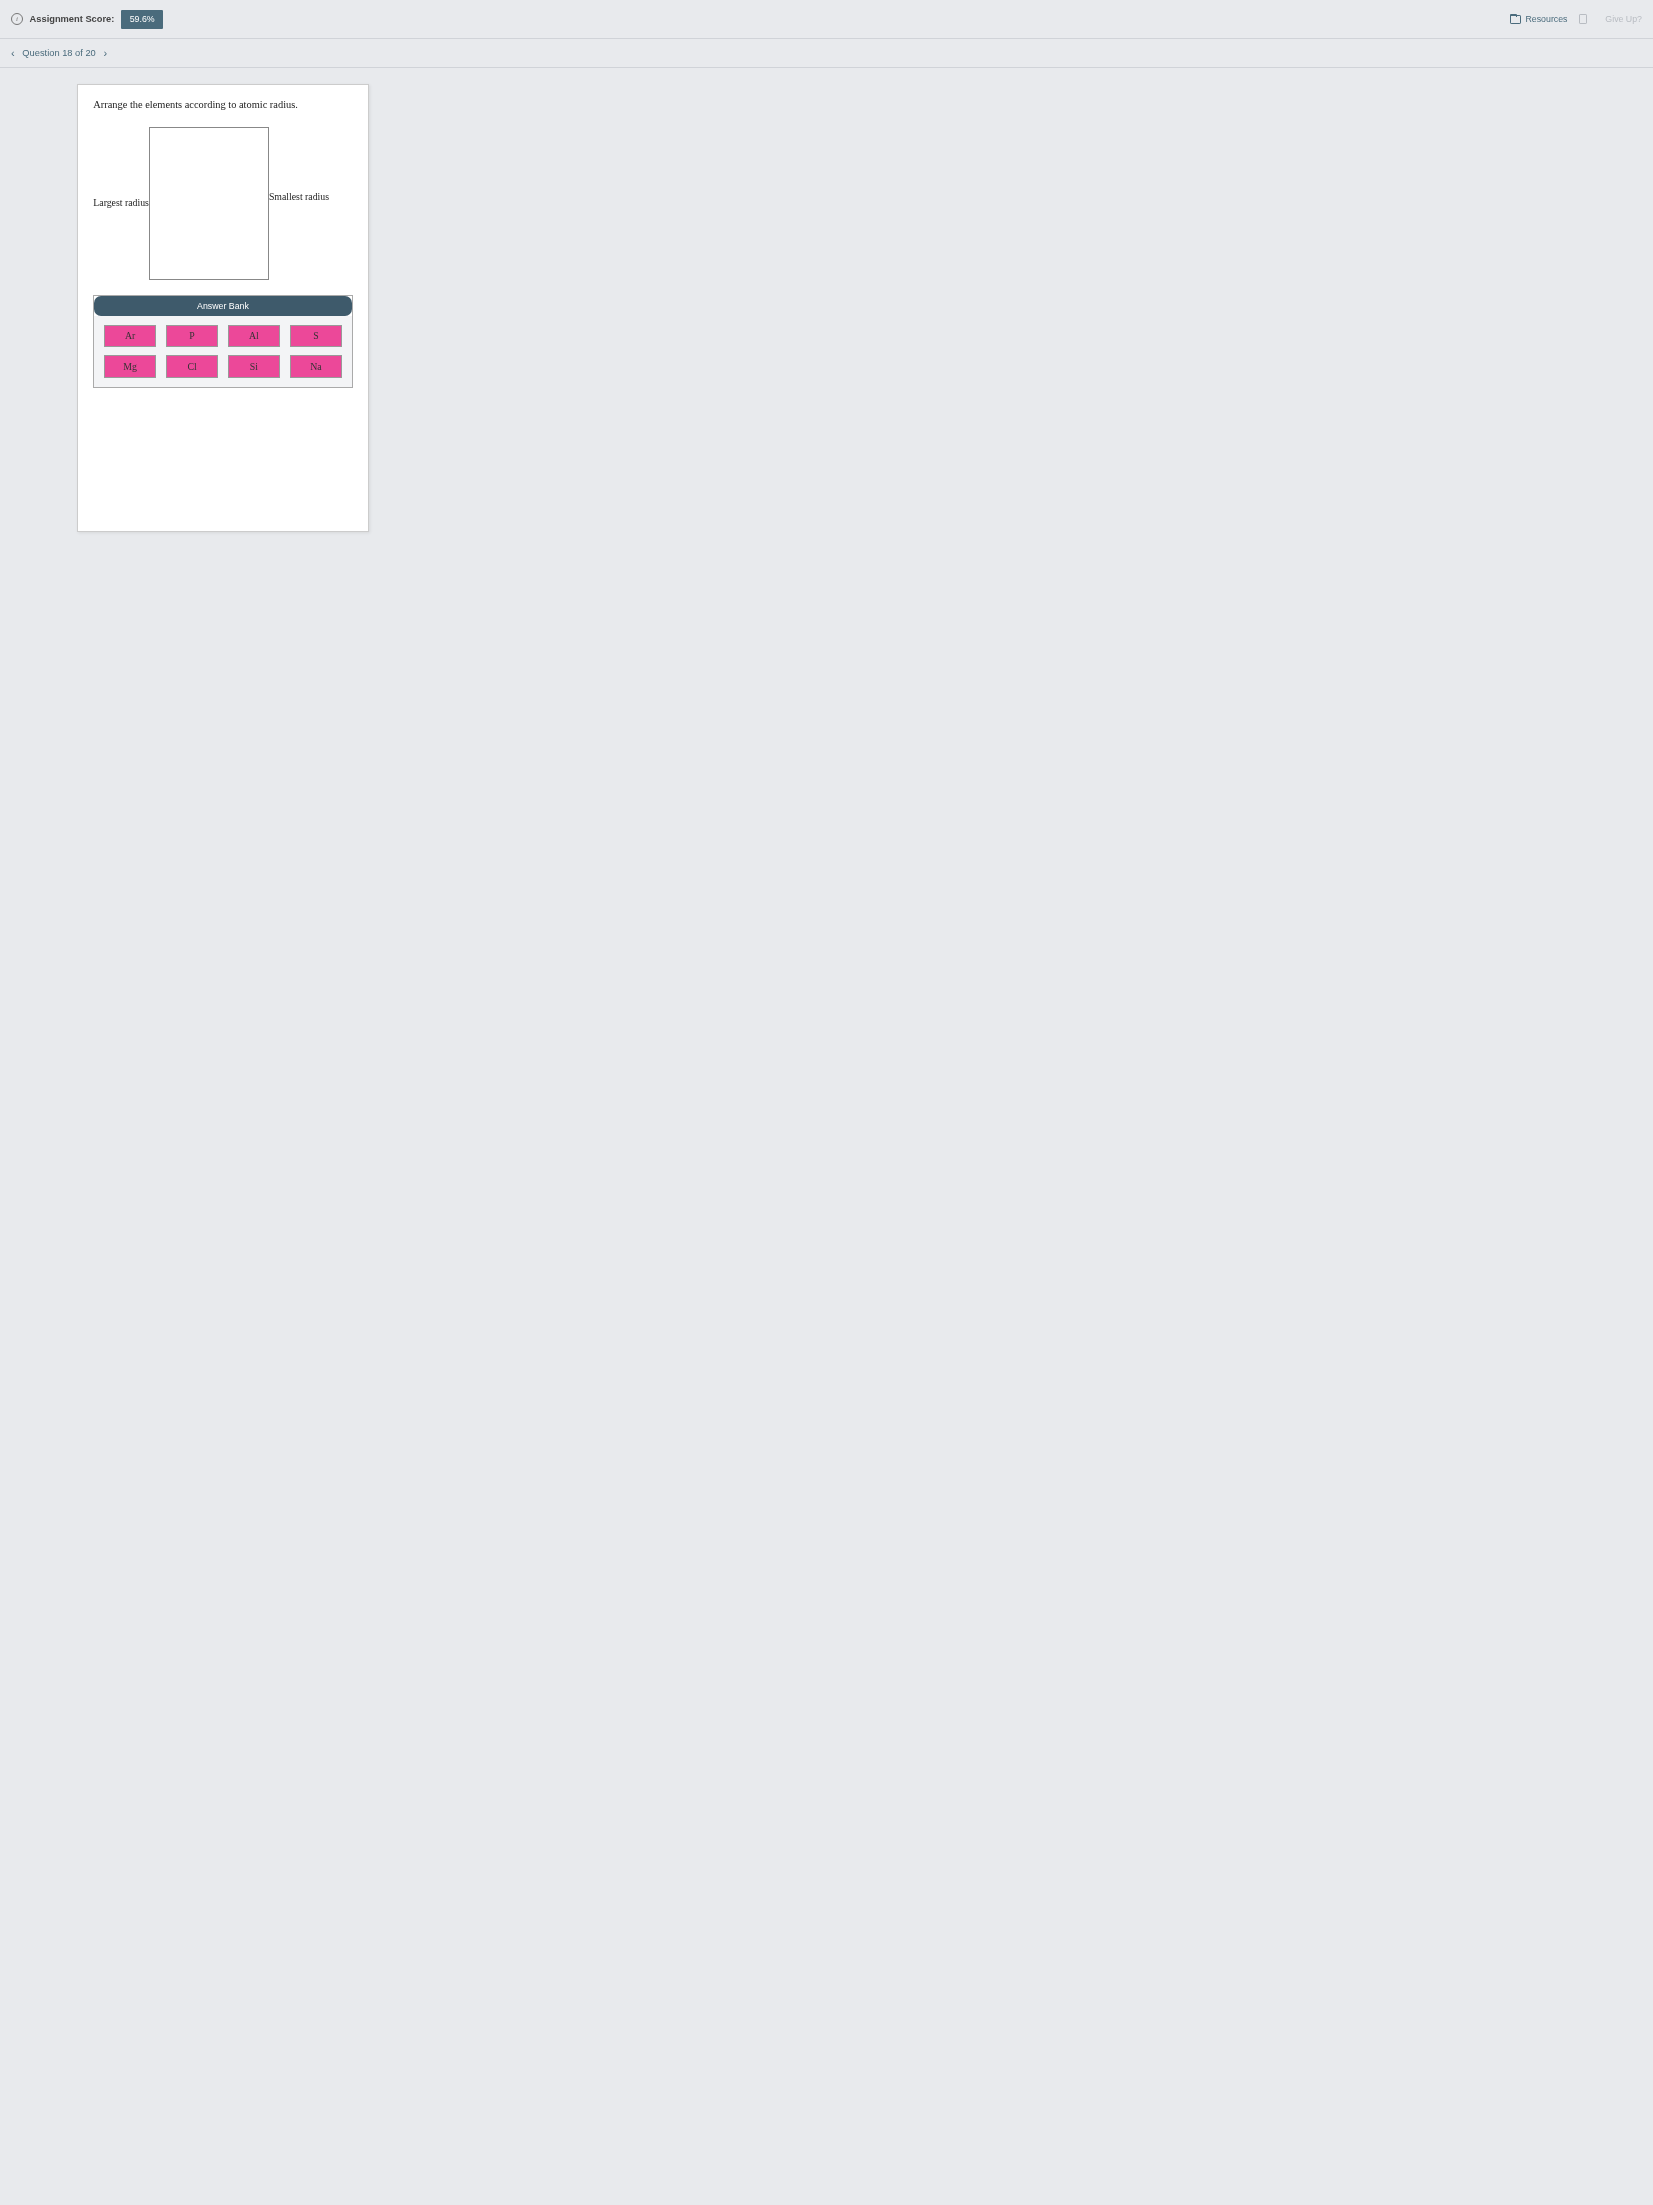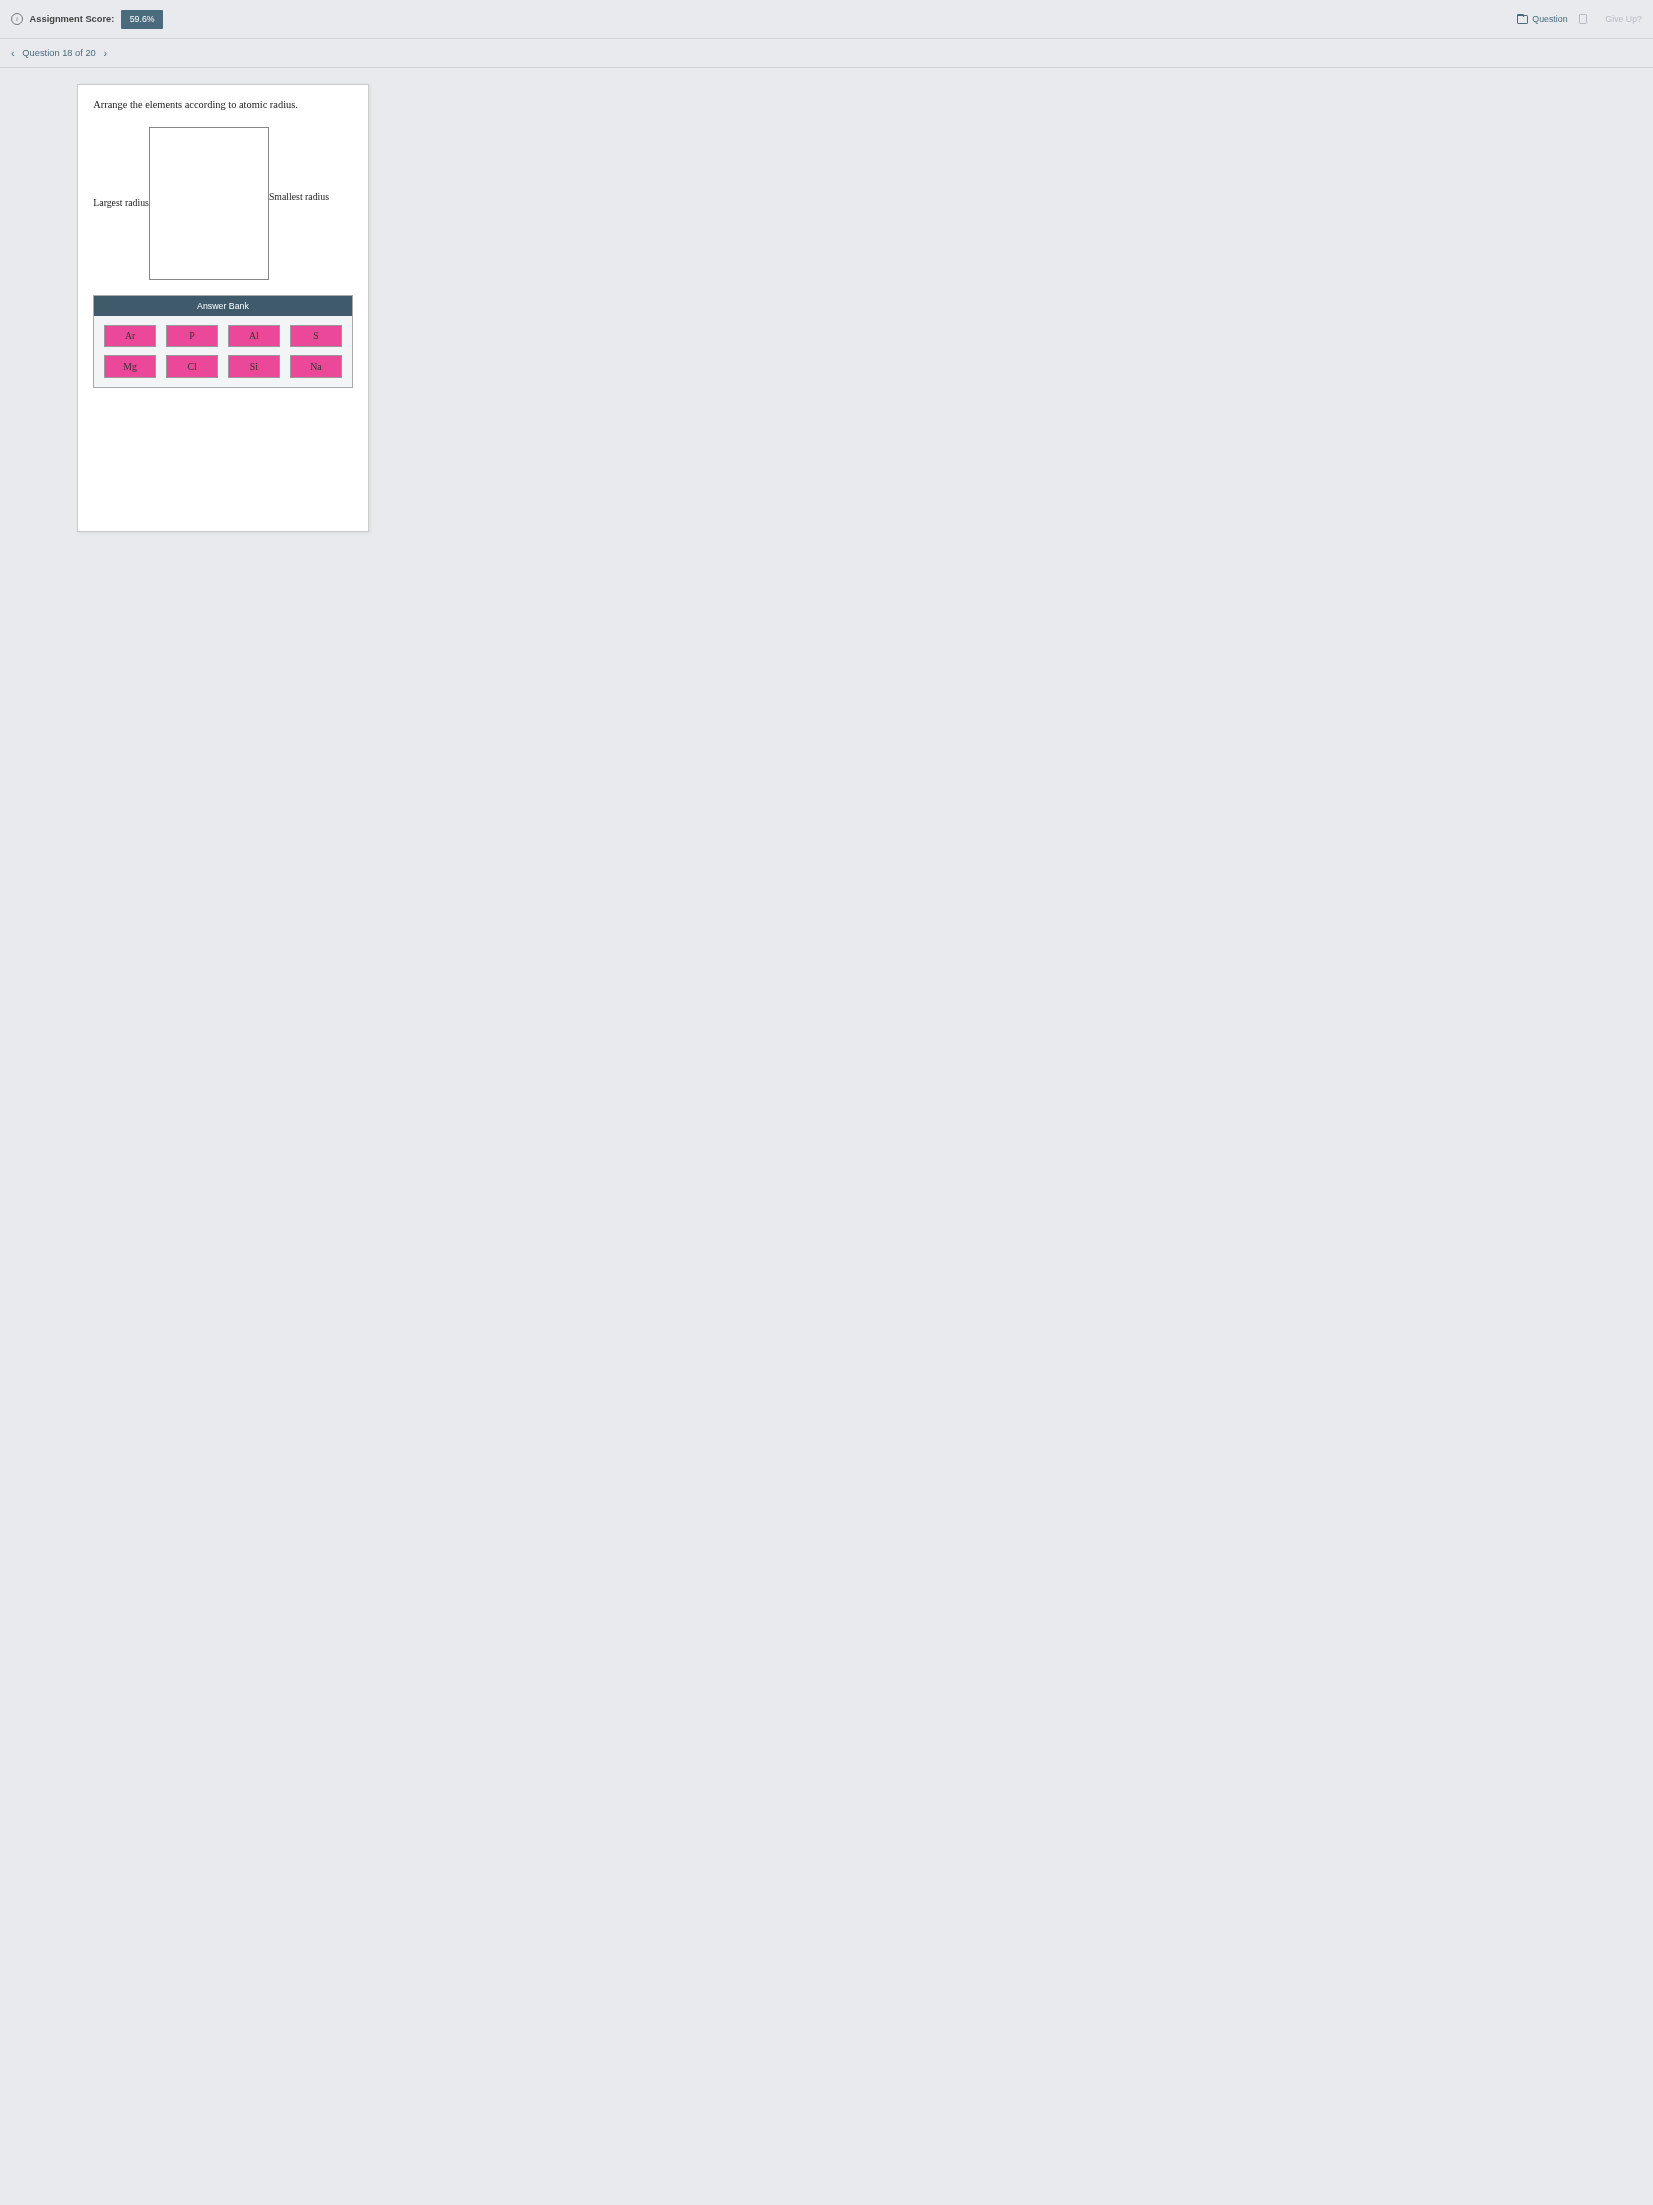--- a/index.html
+++ b/index.html
@@ -149,20 +149,21 @@
   .answer-bank-wrap {
     margin-top: 15.3px;
     border: 0.8px solid #aaa;
   }
   .answer-bank-header {
     background: #3e5a6b;
     color: #fff;
     text-align: center;
     padding: 4.9px 0;
     font-size: 8.8px;
+    border-radius: 7px;
   }
   .answer-bank-body {
     padding: 8.8px 9.8px;
     display: grid;
     grid-template-columns: repeat(4, 1fr);
     gap: 7.7px 9.8px;
     background: #f3f4f6;
   }
   .element-tile {
     border: 0.8px solid #999;
@@ -178,21 +179,21 @@
 </head>
 <body>
 
 <div class="top-bar">
   <span class="info-icon">i</span>
   <span class="score-label">Assignment Score:</span>
   <span class="score-badge">59.6%</span>
   <div class="top-right">
     <div class="resources-btn">
       <span class="folder-icon"></span>
-      <span>Question</span>
+      <span>Resources</span>
     </div>
     <div class="giveup-btn">
       <span class="flag-icon"></span>
       <span>Give Up?</span>
     </div>
   </div>
 </div>
 
 <div class="nav-bar">
   <span class="chev">‹</span>

